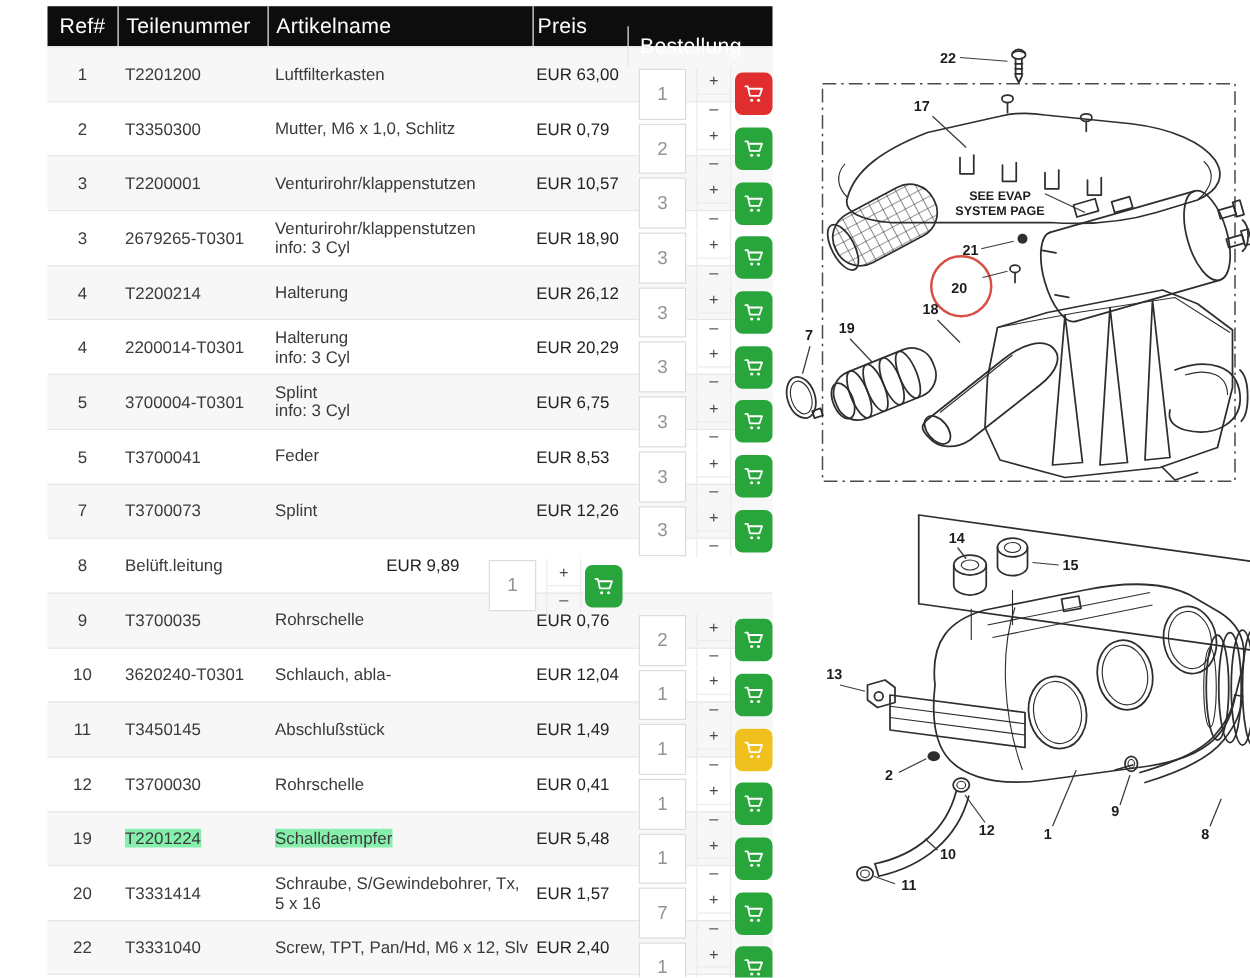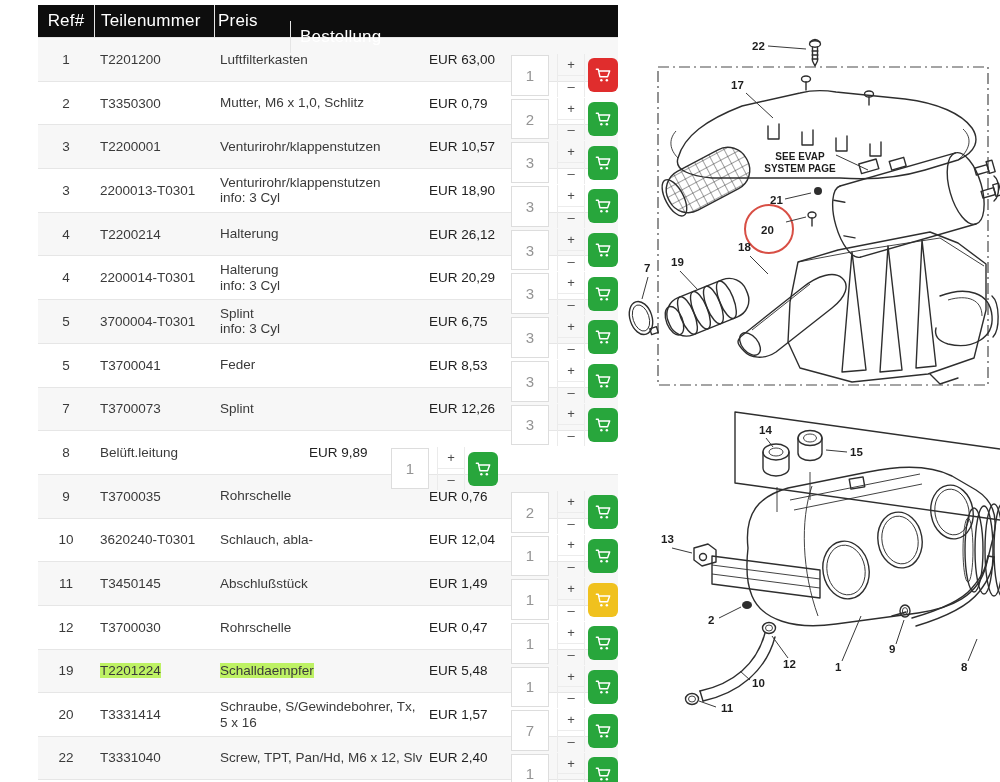--- a/index.html
+++ b/index.html
@@ -19,21 +19,21 @@
   .c-price{width:76px;padding-left:3px;}
   .c-best{width:116px;padding-left:9px;margin-top:32px;}
   .row{display:flex;align-items:center;height:43.7px;font-size:13.5px;color:#3a3a3a;border-top:1px solid #e6e6e6;box-sizing:border-box;}
   .row.odd{background:#f7f7f7;}
   .row.even{background:#ffffff;}
   .row:last-child{border-bottom:1px solid #e6e6e6;}
   .cell{box-sizing:border-box;display:flex;align-items:center;height:100%;}
   .cell.c-ref{justify-content:center;}
   .namebox{display:block;line-height:15.5px;}
   .price{color:#222;}
-  .hl{background:#bef264;}
+  .hl{background:#86efac;}
   
   .best-inner{display:flex;align-items:stretch;height:100%;width:100%;}
   .qty-box{width:36px;margin:1px 0;border:1px solid #ddd;background:#fff;display:flex;}
   .qty-input{width:100%;border:none;outline:none;text-align:center;font-size:15px;color:#949494;background:transparent;font-family:"Liberation Sans",sans-serif;}
   .stepper{width:26px;margin-left:8px;display:flex;flex-direction:column;border-left:1px solid #ebebeb;border-right:1px solid #ebebeb;}
   .step{flex:1;display:flex;align-items:center;justify-content:center;font-size:13px;color:#4a4a4a;cursor:pointer;user-select:none;}
   .step.plus{border-bottom:1px solid #ececec;}
   .cart-btn{width:30px;height:34px;border:none;border-radius:6px;margin:auto 0 auto 3px;display:flex;align-items:center;justify-content:center;cursor:pointer;padding:0;}
   .cart-green{background:#28a63c;}
   .cart-red{background:#e02d2d;}
@@ -47,20 +47,21 @@
   .dnum{font-family:"Liberation Sans",sans-serif;font-size:11.5px;font-weight:700;fill:#1d1d1d;}
   .dnote{font-family:"Liberation Sans",sans-serif;font-size:10px;font-weight:700;fill:#1d1d1d;}
 </style>
 </head>
 <body>
 
 <div class="table-wrap">
   <div class="thead">
     <div class="th c-ref">Ref#</div>
     <div class="th c-part">Teilenummer</div>
+    <div class="th c-name">Artikelname</div>
     <div class="th c-price">Preis</div>
     <div class="th c-best">Bestellung</div>
   </div>
   <div>
       <div class="row odd">
     <div class="cell c-ref">1</div>
     <div class="cell c-part">
           <span>T2201200</span>
         </div>
     <div class="cell c-name">
@@ -147,21 +148,21 @@
             <circle cx="10" cy="18.2" r="1.5" fill="#fff"></circle>
             <circle cx="16.6" cy="18.2" r="1.5" fill="#fff"></circle>
           </svg>
         </button>
       </div>
     </div>
   </div>
       <div class="row even">
     <div class="cell c-ref">3</div>
     <div class="cell c-part">
-          <span>2200013-T0301</span>
+          <span>2679265-T0301</span>
         </div>
     <div class="cell c-name">
       <span class="namebox">
         <span>Venturirohr/klappenstutzen</span>
         <span style="display:block;">info: 3 Cyl</span>
       </span>
     </div>
     <div class="cell c-price price">EUR 18,90</div>
     <div class="cell c-best">
       <div class="best-inner">
@@ -462,21 +463,21 @@
     <div class="cell c-ref">12</div>
     <div class="cell c-part">
           <span>T3700030</span>
         </div>
     <div class="cell c-name">
       <span class="namebox">
         <span>Rohrschelle</span>
         
       </span>
     </div>
-    <div class="cell c-price price">EUR 0,47</div>
+    <div class="cell c-price price">EUR 0,41</div>
     <div class="cell c-best">
       <div class="best-inner">
         <div class="qty-box">
           <input class="qty-input" type="text" value="1" style="">
         </div>
         <div class="stepper">
           <div class="step plus">+</div>
           <div class="step minus">–</div>
         </div>
         <button class="cart-btn cart-green">

